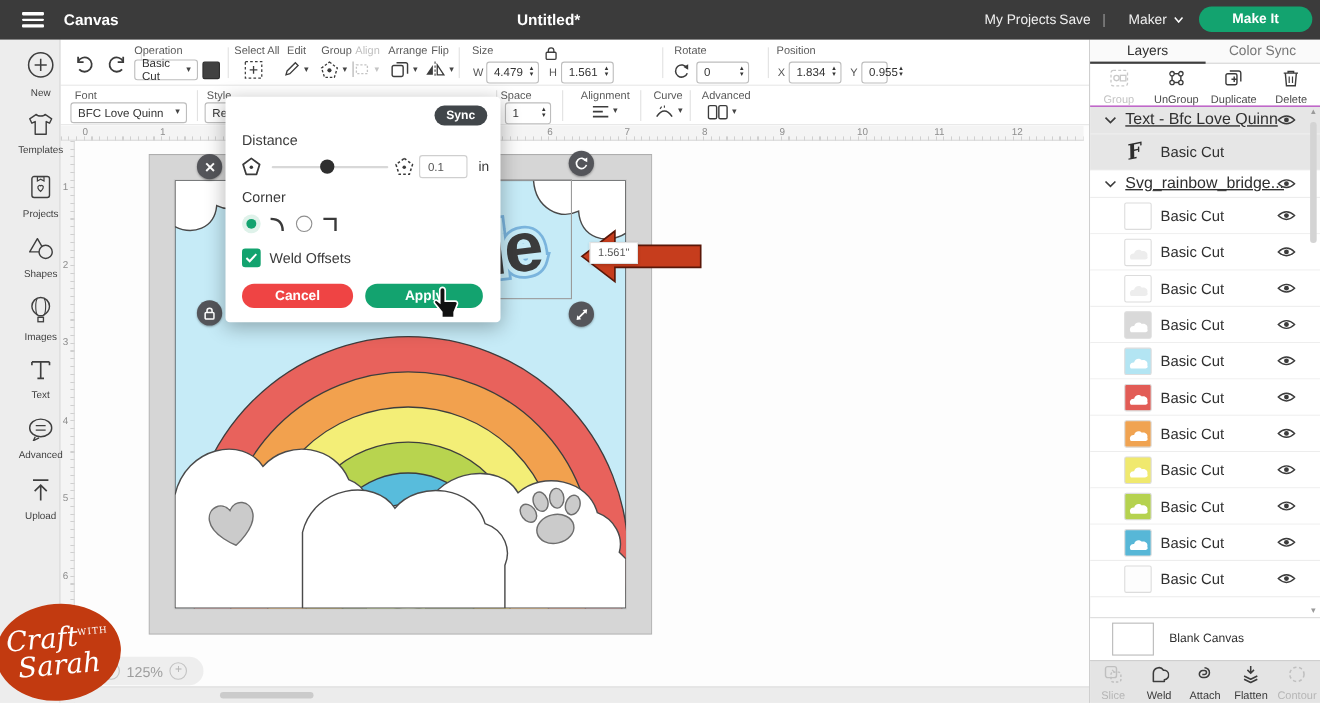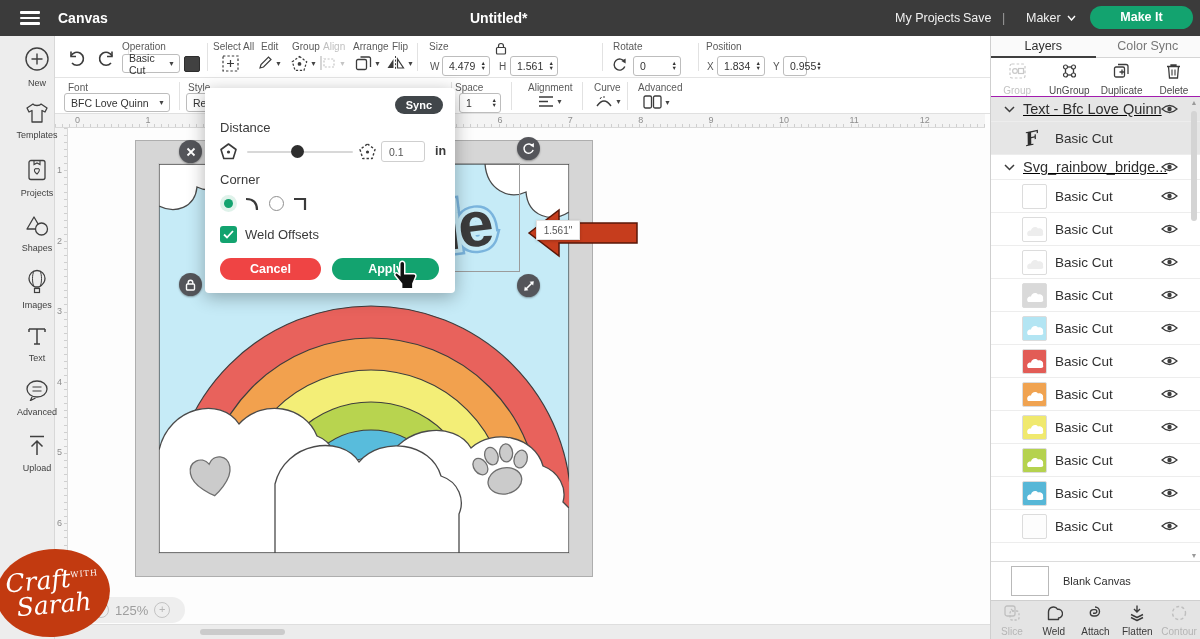--- a/index.html
+++ b/index.html
@@ -108,21 +108,21 @@
   .bact.dis svg * { stroke:#bfbfbf !important; }
 
   
   #dialog { position:absolute; left:205px; top:88px; width:250px; height:205px; background:#fff; border-radius:4px; box-shadow:0 4px 18px rgba(0,0,0,.3); z-index:50; }
   #beta { position:absolute; right:12px; top:8px; background:#41464a; color:#fff; font-size:11px; font-weight:bold; padding:3px 11px; border-radius:12px; }
   .dlabel { position:absolute; left:15px; font-size:13px; color:#3a3a3a; }
   #slider-row { position:absolute; left:0; top:52px; width:100%; height:24px; }
   #slider-track { position:absolute; left:42px; top:11px; width:106px; height:2px; background:#d8d8d8; border-radius:1px; cursor:pointer; }
   #slider-knob { position:absolute; left:44px; top:-6px; width:13px; height:13px; background:#2e2e2e; border-radius:50%; cursor:grab; }
   #dist-input { position:absolute; left:176px; top:1px; width:44px; height:21px; border:1px solid #cfcfcf; border-radius:3px; font-size:10.5px; color:#555; line-height:20px; padding-left:7px; cursor:text; }
-  #dist-unit { position:absolute; left:230px; top:4px; font-size:12.5px; color:#3a3a3a;font-weight:bold; }
+  #dist-unit { position:absolute; left:230px; top:4px; font-size:12.5px; color:#3a3a3a; }
   #radio-row { position:absolute; left:0; top:104px; width:100%; height:24px; }
   #radio1 { position:absolute; left:15px; top:3px; width:17px; height:17px; border-radius:50%; background:#dff2ea; display:flex; align-items:center; justify-content:center; cursor:pointer; }
   #radio1 i { width:9px; height:9px; border-radius:50%; background:var(--accent); }
   #radio2 { position:absolute; left:64px; top:4px; width:15px; height:15px; border-radius:50%; border:1.5px solid #8f8f8f; background:#fff; cursor:pointer; }
   .corner-glyph { position:absolute; top:3px; }
   #weld-row { position:absolute; left:0; top:138px; width:100%; height:20px; }
   #weld-check { position:absolute; left:15px; top:0; width:17px; height:17px; background:var(--accent); border-radius:3px; display:flex; align-items:center; justify-content:center; cursor:pointer; }
   #weld-label { position:absolute; left:40px; top:1px; font-size:13px; color:#3a3a3a; }
   .dbtn { position:absolute; top:170px; height:22px; border-radius:11px; color:#fff; font-size:12.5px; font-weight:bold; text-align:center; line-height:22px; cursor:pointer; }
   #btn-cancel { left:15px; width:101px; background:#ef4444; }

